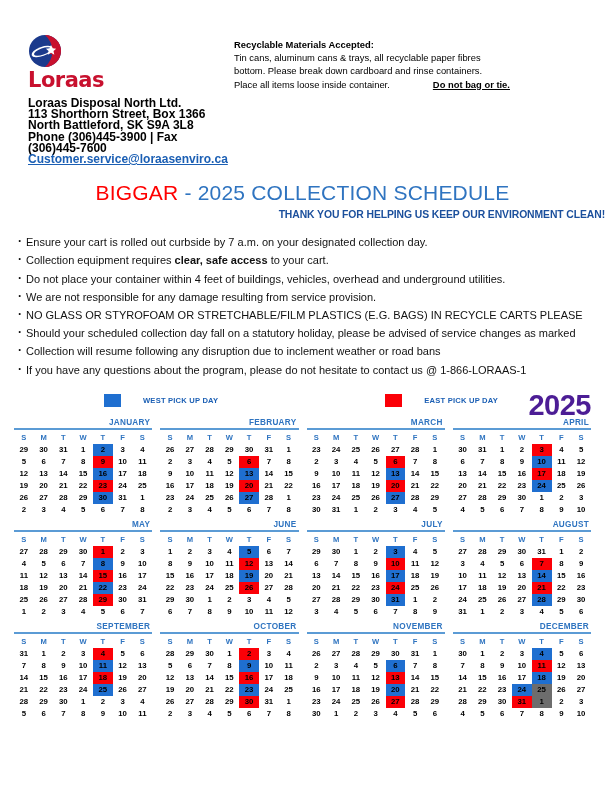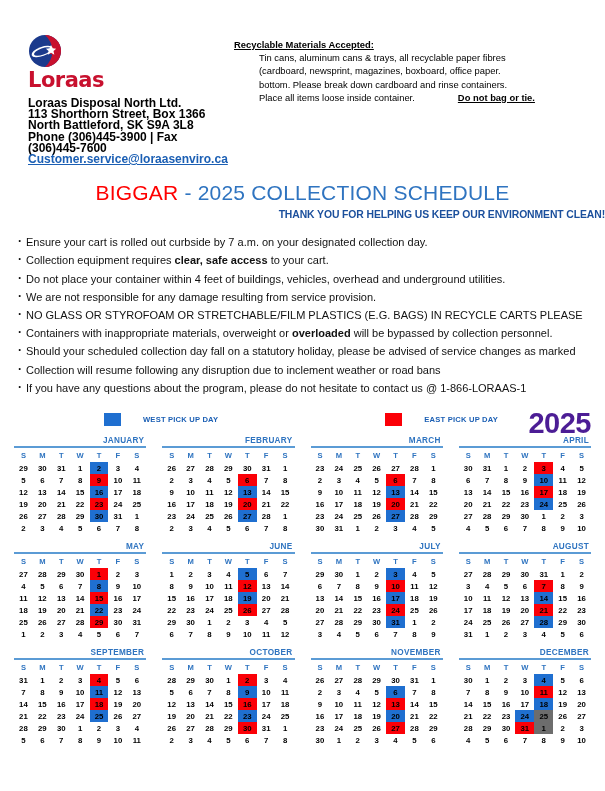--- a/index.html
+++ b/index.html
@@ -16,22 +16,22 @@
   
   .header{display:flex;padding:34px 14px 0 14px;}
   .hdr-left{width:215px;flex:0 0 215px;}
   .logo-wrap{display:flex;flex-direction:column;align-items:flex-start;padding-left:14px;justify-content:center;}
   .logo-mark{width:34px;height:34px;position:relative;margin-bottom:1px;}
   .loraas-word{font-family:"DejaVu Sans",sans-serif;font-weight:bold;font-size:21px;color:#c8102e;letter-spacing:-0.5px;line-height:1;margin-top:1px;}
   .addr{margin-top:7px;font-size:12px;line-height:11.2px;font-weight:bold;color:#000;}
   .addr .mail{color:#1b5fb4;text-decoration:underline;font-weight:bold;}
 
   .hdr-right{flex:1;padding-left:5px;padding-top:4px;}
-  .rec-title{font-size:9.4px;font-weight:bold;text-decoration:underline;line-height:13px;}
-  .rec-line{font-size:9.4px;line-height:13.3px;white-space:nowrap;margin-left:25px;}
+  .rec-title{font-size:9.4px;font-weight:bold;line-height:13px;}
+  .rec-line{font-size:9.4px;line-height:13.3px;white-space:nowrap;}
   .rec-line .u{text-decoration:underline;font-weight:bold;padding-left:30px;}
   .tri{display:inline-block;vertical-align:-3px;width:15px;height:15px;position:relative;}
   .tri svg{position:absolute;left:0;top:0;}
 
   
   .main-title{text-align:center;margin-top:16px;font-family:"Liberation Sans",sans-serif;font-size:21px;font-weight:normal;letter-spacing:0.2px;}
   .main-title .city{color:#ff0000;}
   .main-title .rest{color:#2f74c0;}
   .sub-title{text-align:right;margin-top:4px;font-size:10.4px;font-weight:bold;color:#1b4f9c;letter-spacing:-0.1px;}
 
@@ -45,21 +45,21 @@
   .legend{display:flex;align-items:center;margin-top:14px;padding-left:104px;position:relative;height:16px;}
   .lg-item{display:flex;align-items:center;}
   .sw{width:17px;height:13px;display:inline-block;}
   .sw.west{background:#1f6fd0;}
   .sw.east{background:#fb0007;}
   .lg-label{font-size:7.6px;font-weight:bold;color:#1b5fb4;margin-left:22px;letter-spacing:0.2px;}
   .lg-gap{width:167px;}
   .year{position:absolute;right:14px;top:-4px;font-size:29px;font-weight:bold;color:#4c1d95;letter-spacing:-0.5px;}
 
   
-  .cal-grid{margin-top:9px;padding:0 10px;display:grid;grid-template-columns:repeat(4,1fr);grid-row-gap:4px;grid-column-gap:0px;gap:8px;}
+  .cal-grid{margin-top:9px;padding:0 10px;display:grid;grid-template-columns:repeat(4,1fr);grid-row-gap:4px;grid-column-gap:0px;}
   .month{padding:0 4px;}
   .m-name{text-align:right;font-size:8.2px;font-weight:bold;color:#2f74c0;letter-spacing:0.3px;padding-right:2px;}
   .m-rule{height:2px;background:#5b9bd5;margin-top:1px;margin-bottom:2px;}
   table.cal{border-collapse:collapse;width:100%;table-layout:fixed;}
   table.cal th{font-size:7.6px;font-weight:bold;color:#2f74c0;text-align:center;padding:1px 0 2px 0;}
   table.cal td{font-size:7.8px;font-weight:bold;text-align:center;height:12px;padding:0;color:#000;}
   td.out{color:#b8b8b8;}
   td.west{background:#1f6fd0;color:#ffffff;}
   td.east{background:#fb0007;color:#ffffff;}
   td.holiday{background:#6d6d6d;color:#d8d8d8;}
@@ -91,41 +91,39 @@
           <div>North Battleford, SK S9A 3L8</div>
           <div>Phone (306)445-3900 | Fax (306)445-7600</div>
           <div class="mail">Customer.service@loraasenviro.ca</div>
         </div>
       </div>
     </div>
 
     <div class="hdr-right">
       <div class="rec-title">Recyclable Materials Accepted:</div>
       <div class="rec-line">Tin cans, aluminum cans &amp; trays, all recyclable paper fibres</div>
-      <div class="rec-line">(cardboard, newsprint, magazines, boxboard,  office paper.</div>
       <div class="rec-line">bottom.  Please break down cardboard and rinse containers.</div>
       <div class="rec-line">
         <span>Place all items loose inside container.</span>
         &nbsp;&nbsp;&nbsp;&nbsp;<span class="u">Do not bag or tie.</span>
       </div>
     </div>
   </div>
 
   <div class="main-title">
     <span class="city">BIGGAR</span><span class="rest"> - 2025 COLLECTION SCHEDULE</span>
   </div>
   <div class="sub-title">THANK YOU FOR HELPING US KEEP OUR ENVIRONMENT CLEAN!</div>
 
   <ul class="bullets" id="notice-list">
       <li>Ensure your cart is rolled out curbside by 7 a.m. on your designated collection day.</li>
       <li>Collection equipment requires <b>clear, safe access</b> to your cart.</li>
       <li>Do not place your container within 4 feet of buildings, vehicles, overhead and underground utilities.</li>
       <li>We are not responsible for any damage resulting from service provision.</li>
       <li>NO GLASS OR STYROFOAM  OR STRETCHABLE/FILM PLASTICS (E.G. BAGS)  IN RECYCLE CARTS PLEASE</li>
-      <li>Containers with inappropriate materials, overweight or <b>overloaded</b> will be bypassed by collection personnel.</li>
       <li>Should your scheduled collection day fall on a statutory holiday, please be advised of service changes as marked</li>
       <li>Collection will resume following any disruption due to inclement weather or road bans</li>
       <li>If you have any questions about the program, please do not hesitate to contact us @ 1-866-LORAAS-1</li>
     </ul>
 
   <div class="legend">
     <div class="lg-item">
       <span class="sw west"></span>
       <span class="lg-label">WEST PICK UP DAY</span>
     </div>

